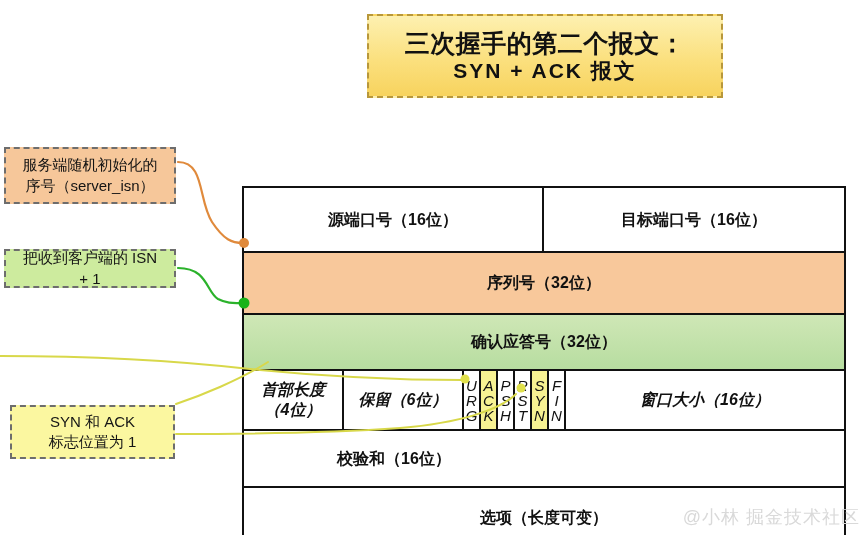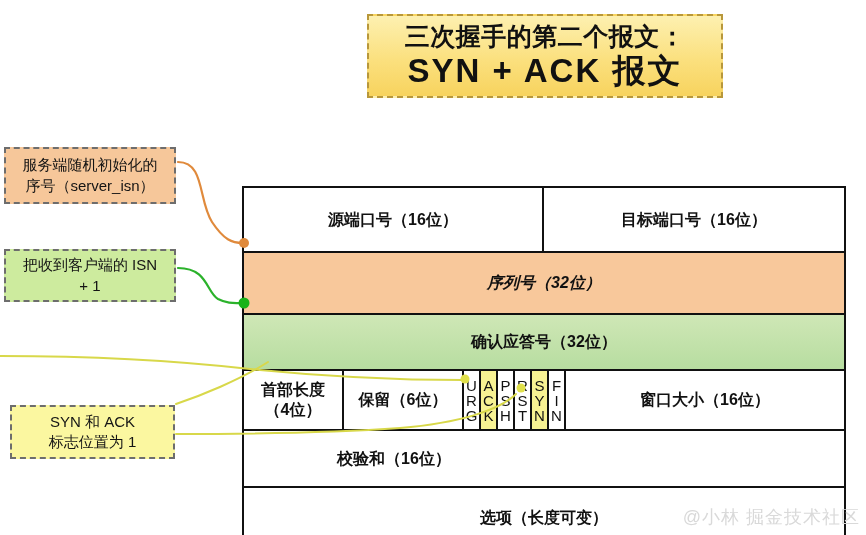--- a/index.html
+++ b/index.html
@@ -33,21 +33,21 @@
     gap: 2px;
   }
   #title-banner .t-line1 {
     font-size: 25px;
     font-weight: bold;
     letter-spacing: 0.5px;
     color: #111;
     line-height: 1.15;
   }
   #title-banner .t-line2 {
-    font-size: 33px;
+    font-size: 21px;
     font-weight: bold;
     letter-spacing: 2px;
     color: #111;
     line-height: 1.15;
   }
 
   
   .callout {
     position: absolute;
     box-sizing: border-box;
@@ -60,21 +60,21 @@
     font-size: 15px;
     line-height: 1.35;
     color: #141414;
     padding: 4px 12px;
   }
   #callout-seq {
     left: 4px;  top: 147px;  width: 172px; height: 57px;
     background: #f6c79a;
   }
   #callout-ack {
-    left: 4px;  top: 249px;  width: 172px; height: 53px;
+    left: 4px;  top: 249px;  width: 172px; height: 39px;
     background: #cdeb9e;
   }
   #callout-flags {
     left: 10px; top: 405px;  width: 165px; height: 54px;
     background: #fbf7a0;
   }
   .callout .line { display:block; white-space: nowrap; }
 
   
   #connectors {
@@ -112,23 +112,23 @@
     font-weight: bold;
     color: #111;
     text-align: center;
     line-height: 1.25;
     border-right: 2.5px solid #111;
     position: relative;
   }
   .tcell:last-child { border-right: none; }
 
   #row-ports   { height: 65px; }
-  #row-seq     { height: 62px; background: #f8c89b; font-style: italic; }
+  #row-seq     { height: 62px; background: #f8c89b; }
   #row-ackno   { height: 56px; background: linear-gradient(180deg,#cfe7b6 0%, #b7ddA0 100%); }
-  #row-flags   { height: 60px; }
+  #row-flags   { height: 60px; font-style: italic; }
   #row-check   { height: 57px; }
   #row-options { height: 60px; }
 
   .half { width: 50%; }
   .full { width: 100%; }
 
   
   .c-hdrlen { width: 100px; }
   .c-reserved { width: 120px; }
   .flagbox {

